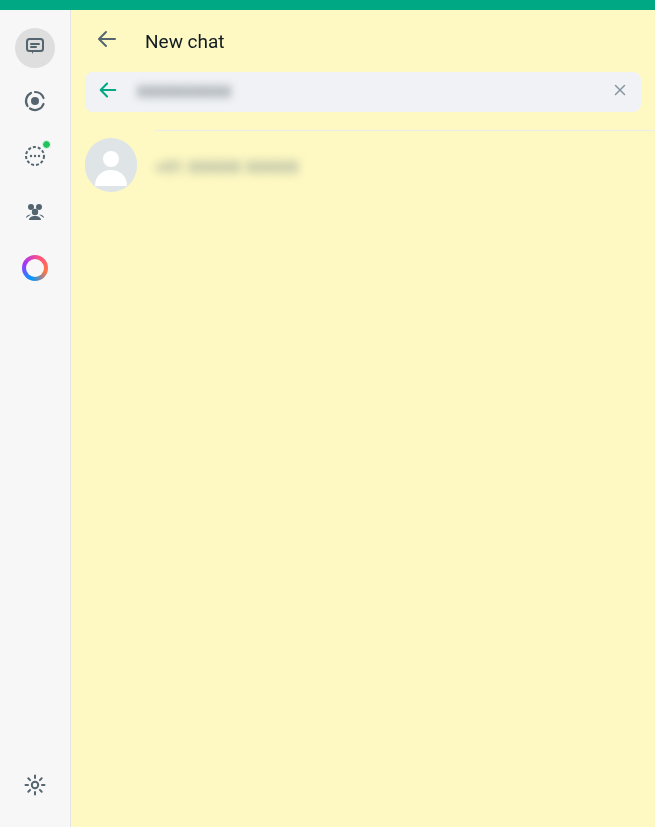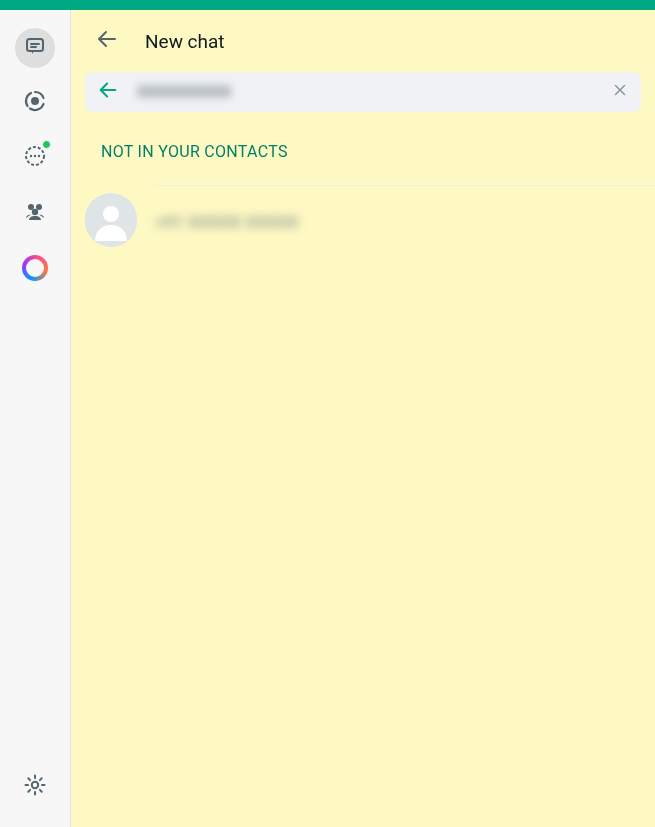--- a/index.html
+++ b/index.html
@@ -271,21 +271,20 @@
         <div class="clear-btn">
           <span>
             <svg width="18" height="18" viewBox="0 0 24 24" fill="none">
               <path d="M6 6l12 12M18 6L6 18" stroke="#8696a0" stroke-width="2" stroke-linecap="round"></path>
             </svg>
           </span>
         </div>
       </div>
     </div>
 
-    <div class="section-label">NOT IN YOUR CONTACTS</div>
 
     <div class="contact-row">
       <div class="avatar">
         <span>
           <svg width="52" height="52" viewBox="0 0 52 52">
             <circle cx="26" cy="26" r="26" fill="#dfe5e7"></circle>
             <circle cx="26" cy="21" r="8" fill="#ffffff"></circle>
             <path d="M10 48c0-10 7-16 16-16s16 6 16 16" fill="#ffffff"></path>
           </svg>
         </span>

